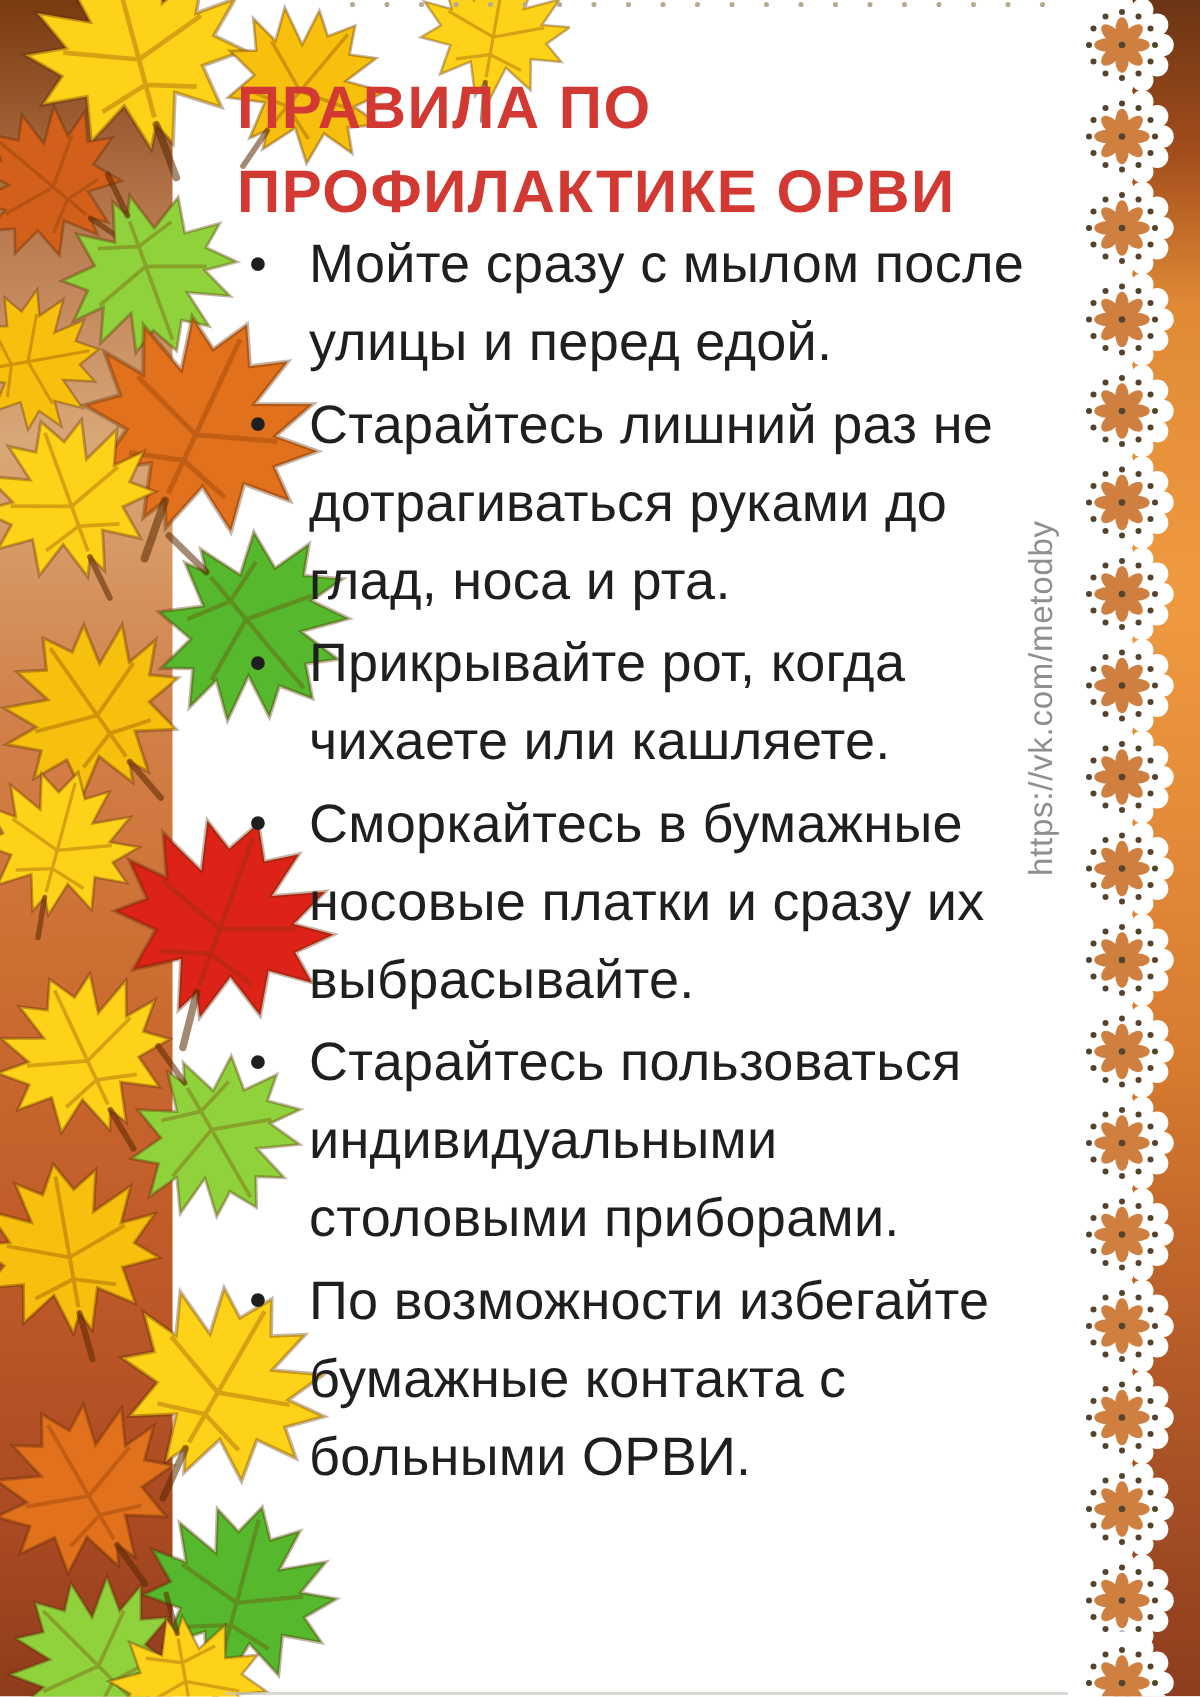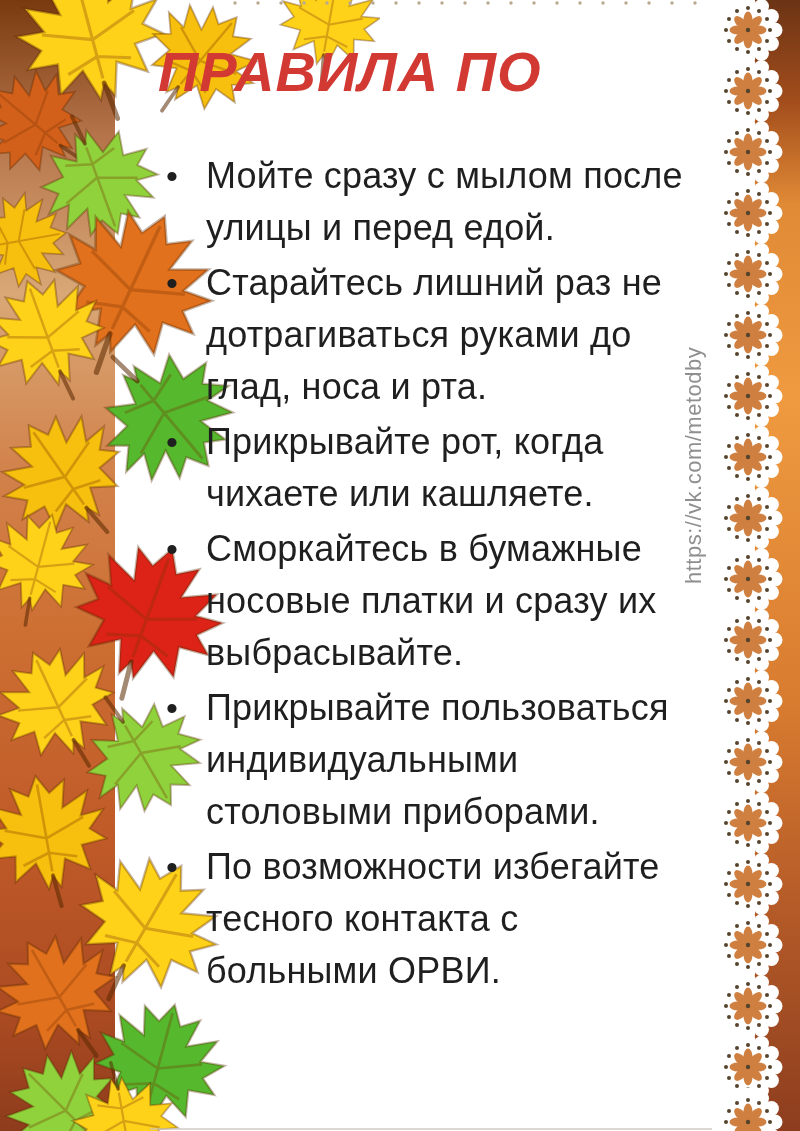--- a/index.html
+++ b/index.html
@@ -9,21 +9,21 @@
     font-family:"Liberation Sans", sans-serif;
   }
   
   .leaves-svg{position:absolute;left:0;top:0;width:380px;height:1131px;pointer-events:none;}
   .lace-svg{position:absolute;right:0;top:0;width:110px;height:1131px;pointer-events:none;}
   .top-dots-svg{position:absolute;left:0;top:0;width:800px;height:10px;pointer-events:none;}
   .bottom-line{position:absolute;left:150px;right:88px;bottom:1px;height:2px;background:#c9c4bd;opacity:.65;}
   
   .title{
     position:absolute;left:158px;top:44px;width:560px;
-    color:#d23933;font-weight:700;font-size:56px;line-height:56px;letter-spacing:1px;font-style:italic;
+    color:#d23933;font-weight:700;font-size:40px;line-height:56px;letter-spacing:1px;
   }
   .title span{display:block;white-space:nowrap;}
   .rules{
     position:absolute;left:158px;top:150px;width:560px;
     margin:0;padding:0;list-style:none;
     color:#1f1f1f;font-size:36px;line-height:52px;
   }
   .rules li{display:flex;align-items:flex-start;margin:0 0 3px 0;}
   .rules .bullet{width:40px;flex:0 0 40px;text-align:left;padding-left:8px;font-size:34px;}
   .rules .item-text{flex:1;white-space:pre-line;letter-spacing:.2px;}
@@ -175,20 +175,21 @@
       <circle cx="603" cy="3" r="1.7"></circle>
       <circle cx="626" cy="3" r="1.7"></circle>
     <circle cx="649" cy="3" r="1.7"></circle>
       <circle cx="672" cy="3" r="1.7"></circle>
       <circle cx="695" cy="3" r="1.7"></circle>
   </g>
 </svg>
 
 <h1 class="title" style="margin:0;">
   <span>ПРАВИЛА ПО</span>
+  <span>ПРОФИЛАКТИКЕ ОРВИ</span>
 </h1>
 
 <ul class="rules">
   <li>
     <span class="bullet">•</span>
     <span class="item-text">Мойте сразу с мылом после
 улицы и перед едой.</span>
   </li>
   <li>
     <span class="bullet">•</span>
@@ -202,27 +203,27 @@
 чихаете или кашляете.</span>
   </li>
   <li>
     <span class="bullet">•</span>
     <span class="item-text">Сморкайтесь в бумажные
 носовые платки и сразу их
 выбрасывайте.</span>
   </li>
   <li>
     <span class="bullet">•</span>
-    <span class="item-text">Прикрывайте пользоваться
+    <span class="item-text">Старайтесь пользоваться
 индивидуальными
 столовыми приборами.</span>
   </li>
   <li>
     <span class="bullet">•</span>
     <span class="item-text">По возможности избегайте
-тесного контакта с
+бумажные контакта с
 больными ОРВИ.</span>
   </li>
 </ul>
 
 <div class="watermark">https://vk.com/metodby</div>
 
 <div class="bottom-line"></div>
 
 </body></html>

